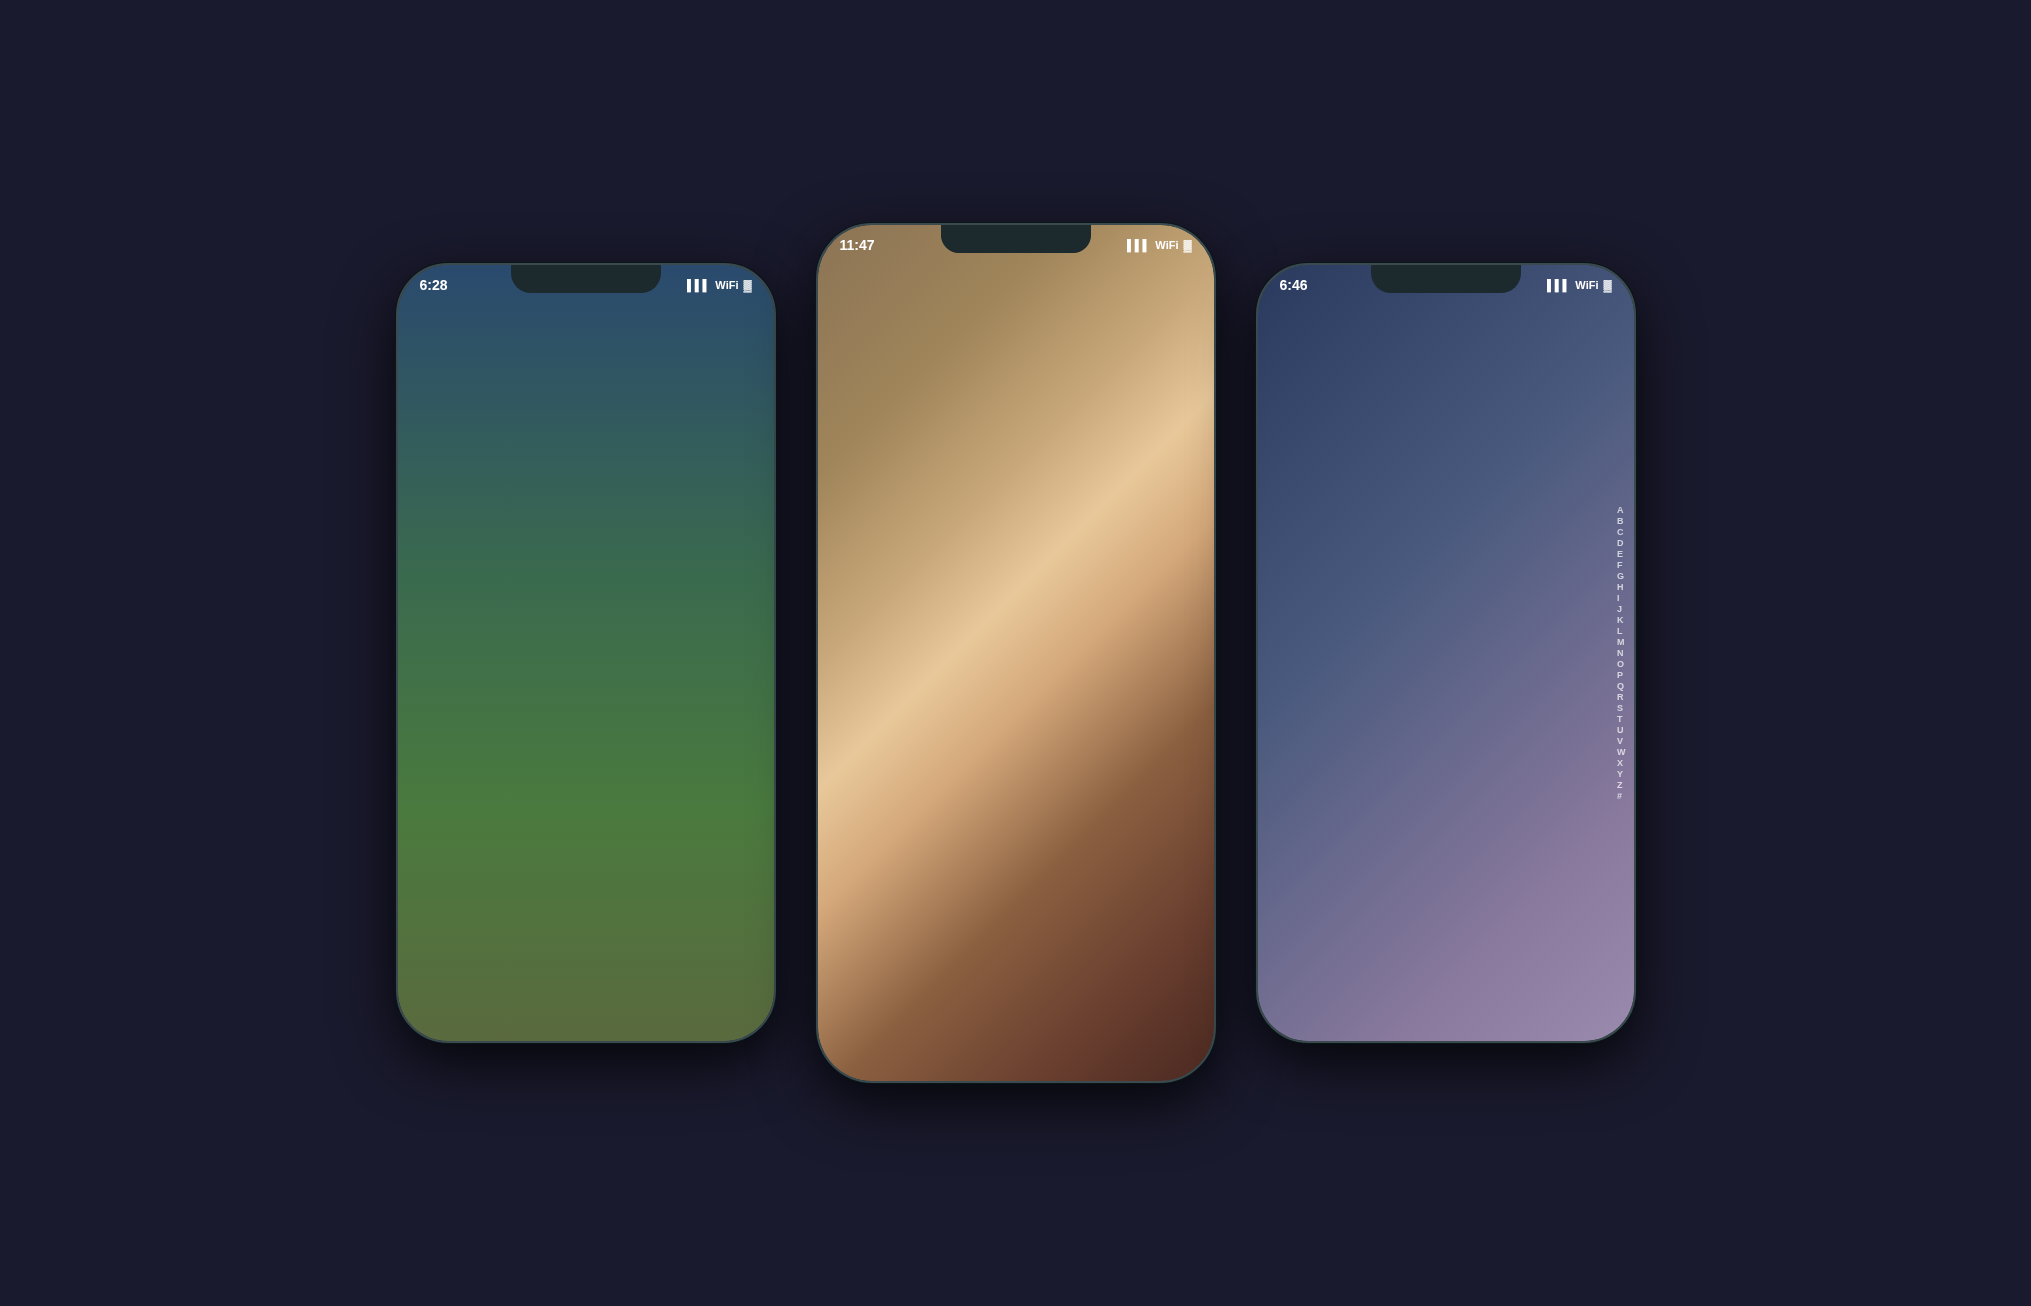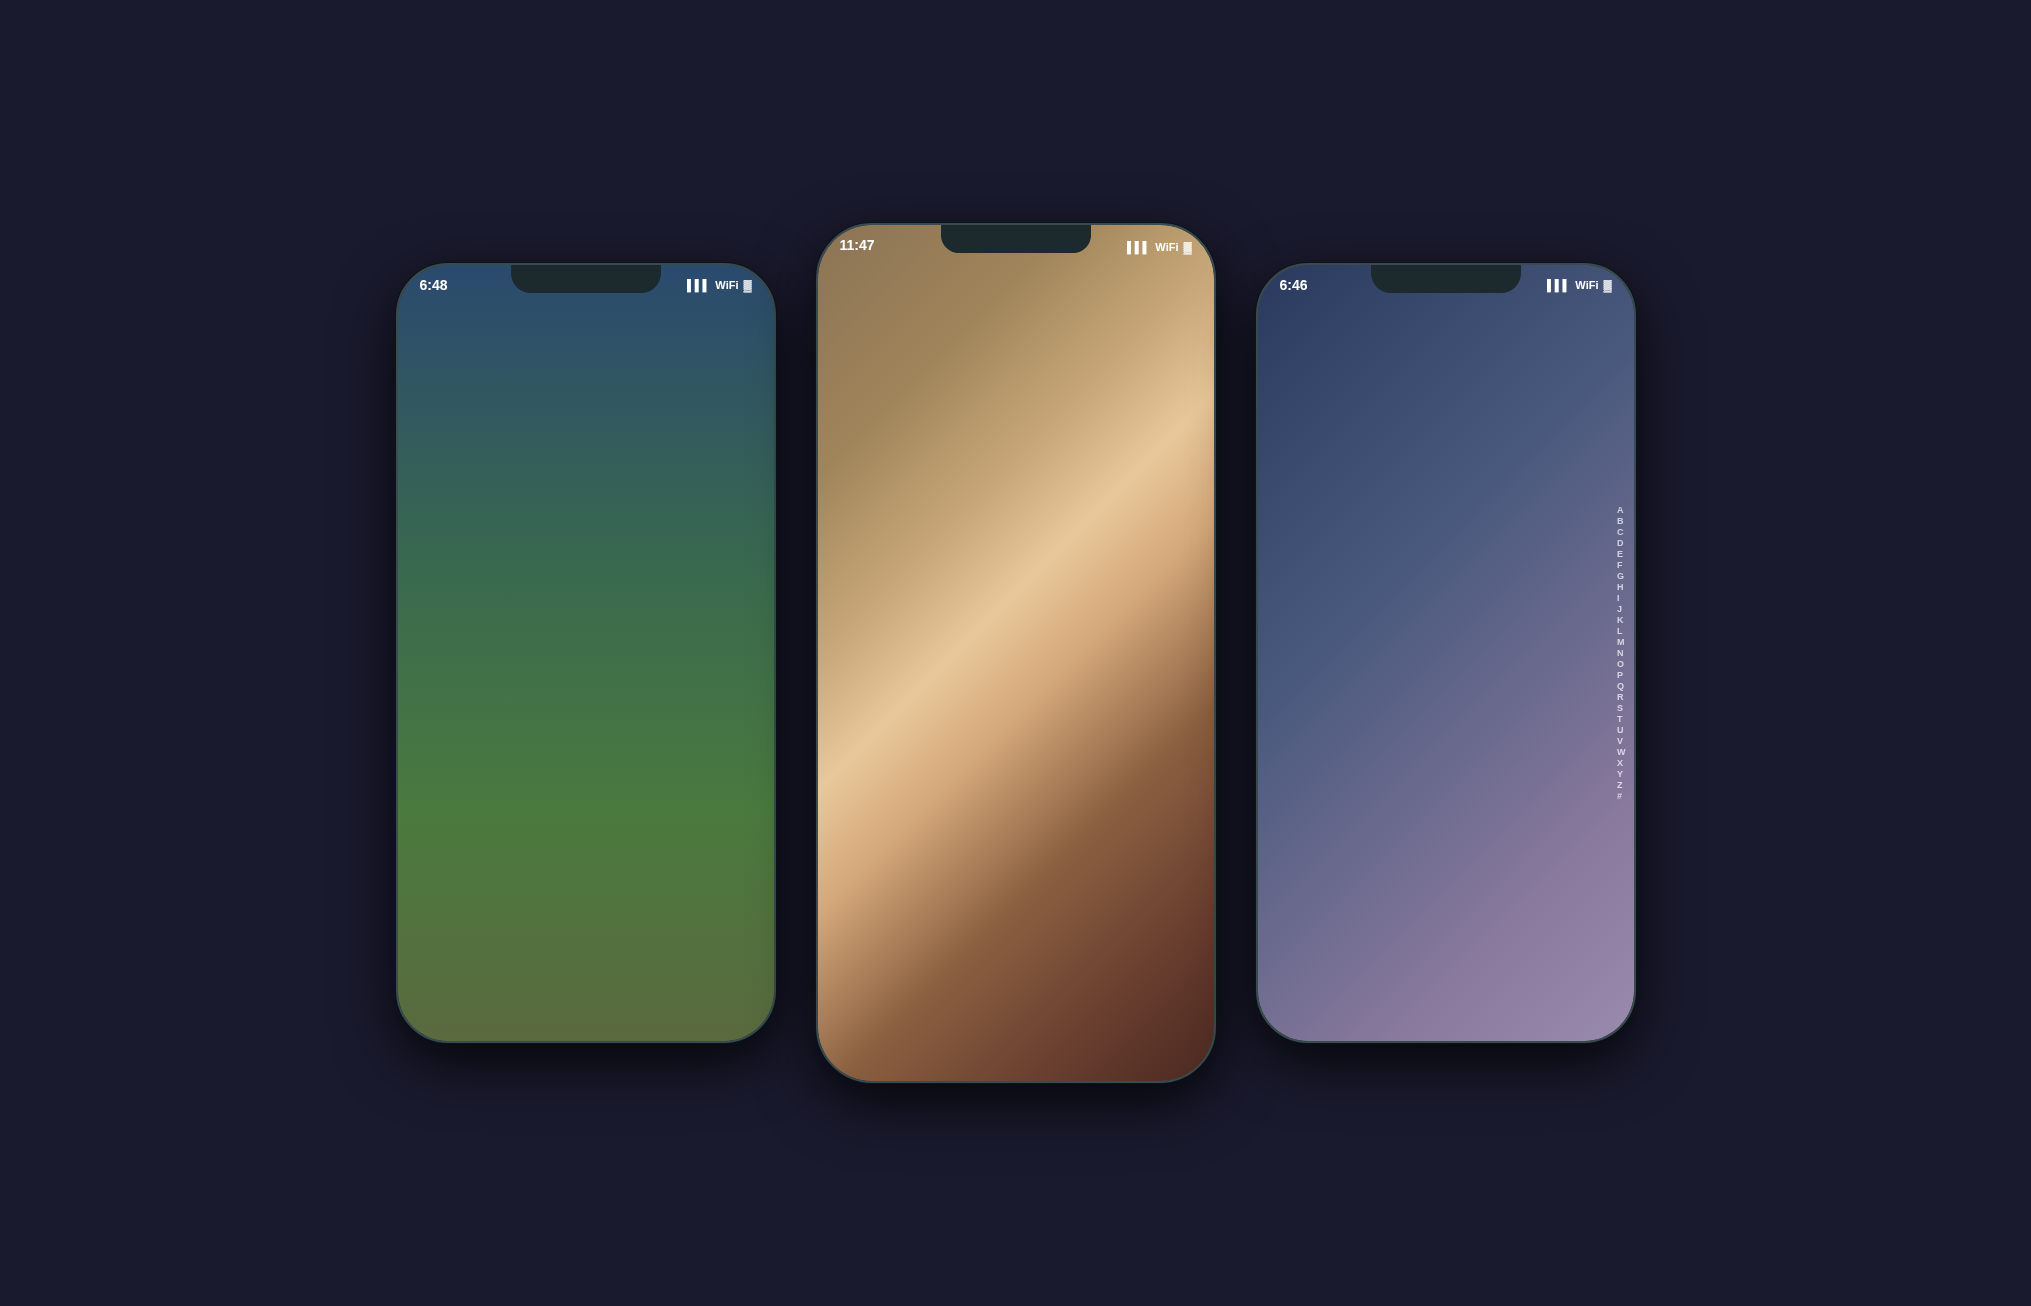--- a/index.html
+++ b/index.html
@@ -313,21 +313,21 @@
 <div class="phone">
   <div class="btn-left-top"></div>
   <div class="btn-left-mid"></div>
   <div class="btn-left-bot"></div>
   <div class="btn-right"></div>
   <div class="notch"></div>
   <div class="phone-screen">
     <div class="phone1-bg"></div>
 
     <div class="status-bar">
-      <span class="status-time">6:48</span>
+      <span class="status-time">6:28</span>
       <div class="status-icons">
         <span>▌▌▌</span>
         <span>WiFi</span>
         <span>▓</span>
       </div>
     </div>
 
     <div class="search-bar">
       <span>🔍</span>
       <span>App资源库</span>
@@ -496,21 +496,21 @@
 
 <div class="phone" style="height:860px;width:400px;border-radius:56px;">
   <div class="btn-left-top"></div>
   <div class="btn-left-mid"></div>
   <div class="btn-left-bot"></div>
   <div class="btn-right"></div>
   <div class="notch" style="width:150px;height:28px;"></div>
   <div class="phone-screen" style="border-radius:54px;">
     <div class="phone2-bg"></div>
 
-    <div class="status-bar" style="color:white;align-items:flex-end;">
+    <div class="status-bar" style="color:white;">
       <span class="status-time">11:47</span>
       <div class="status-icons">
         <span>▌▌▌</span>
         <span>WiFi</span>
         <span>▓</span>
       </div>
     </div>
 
     <div class="folder-title">创意</div>
 

